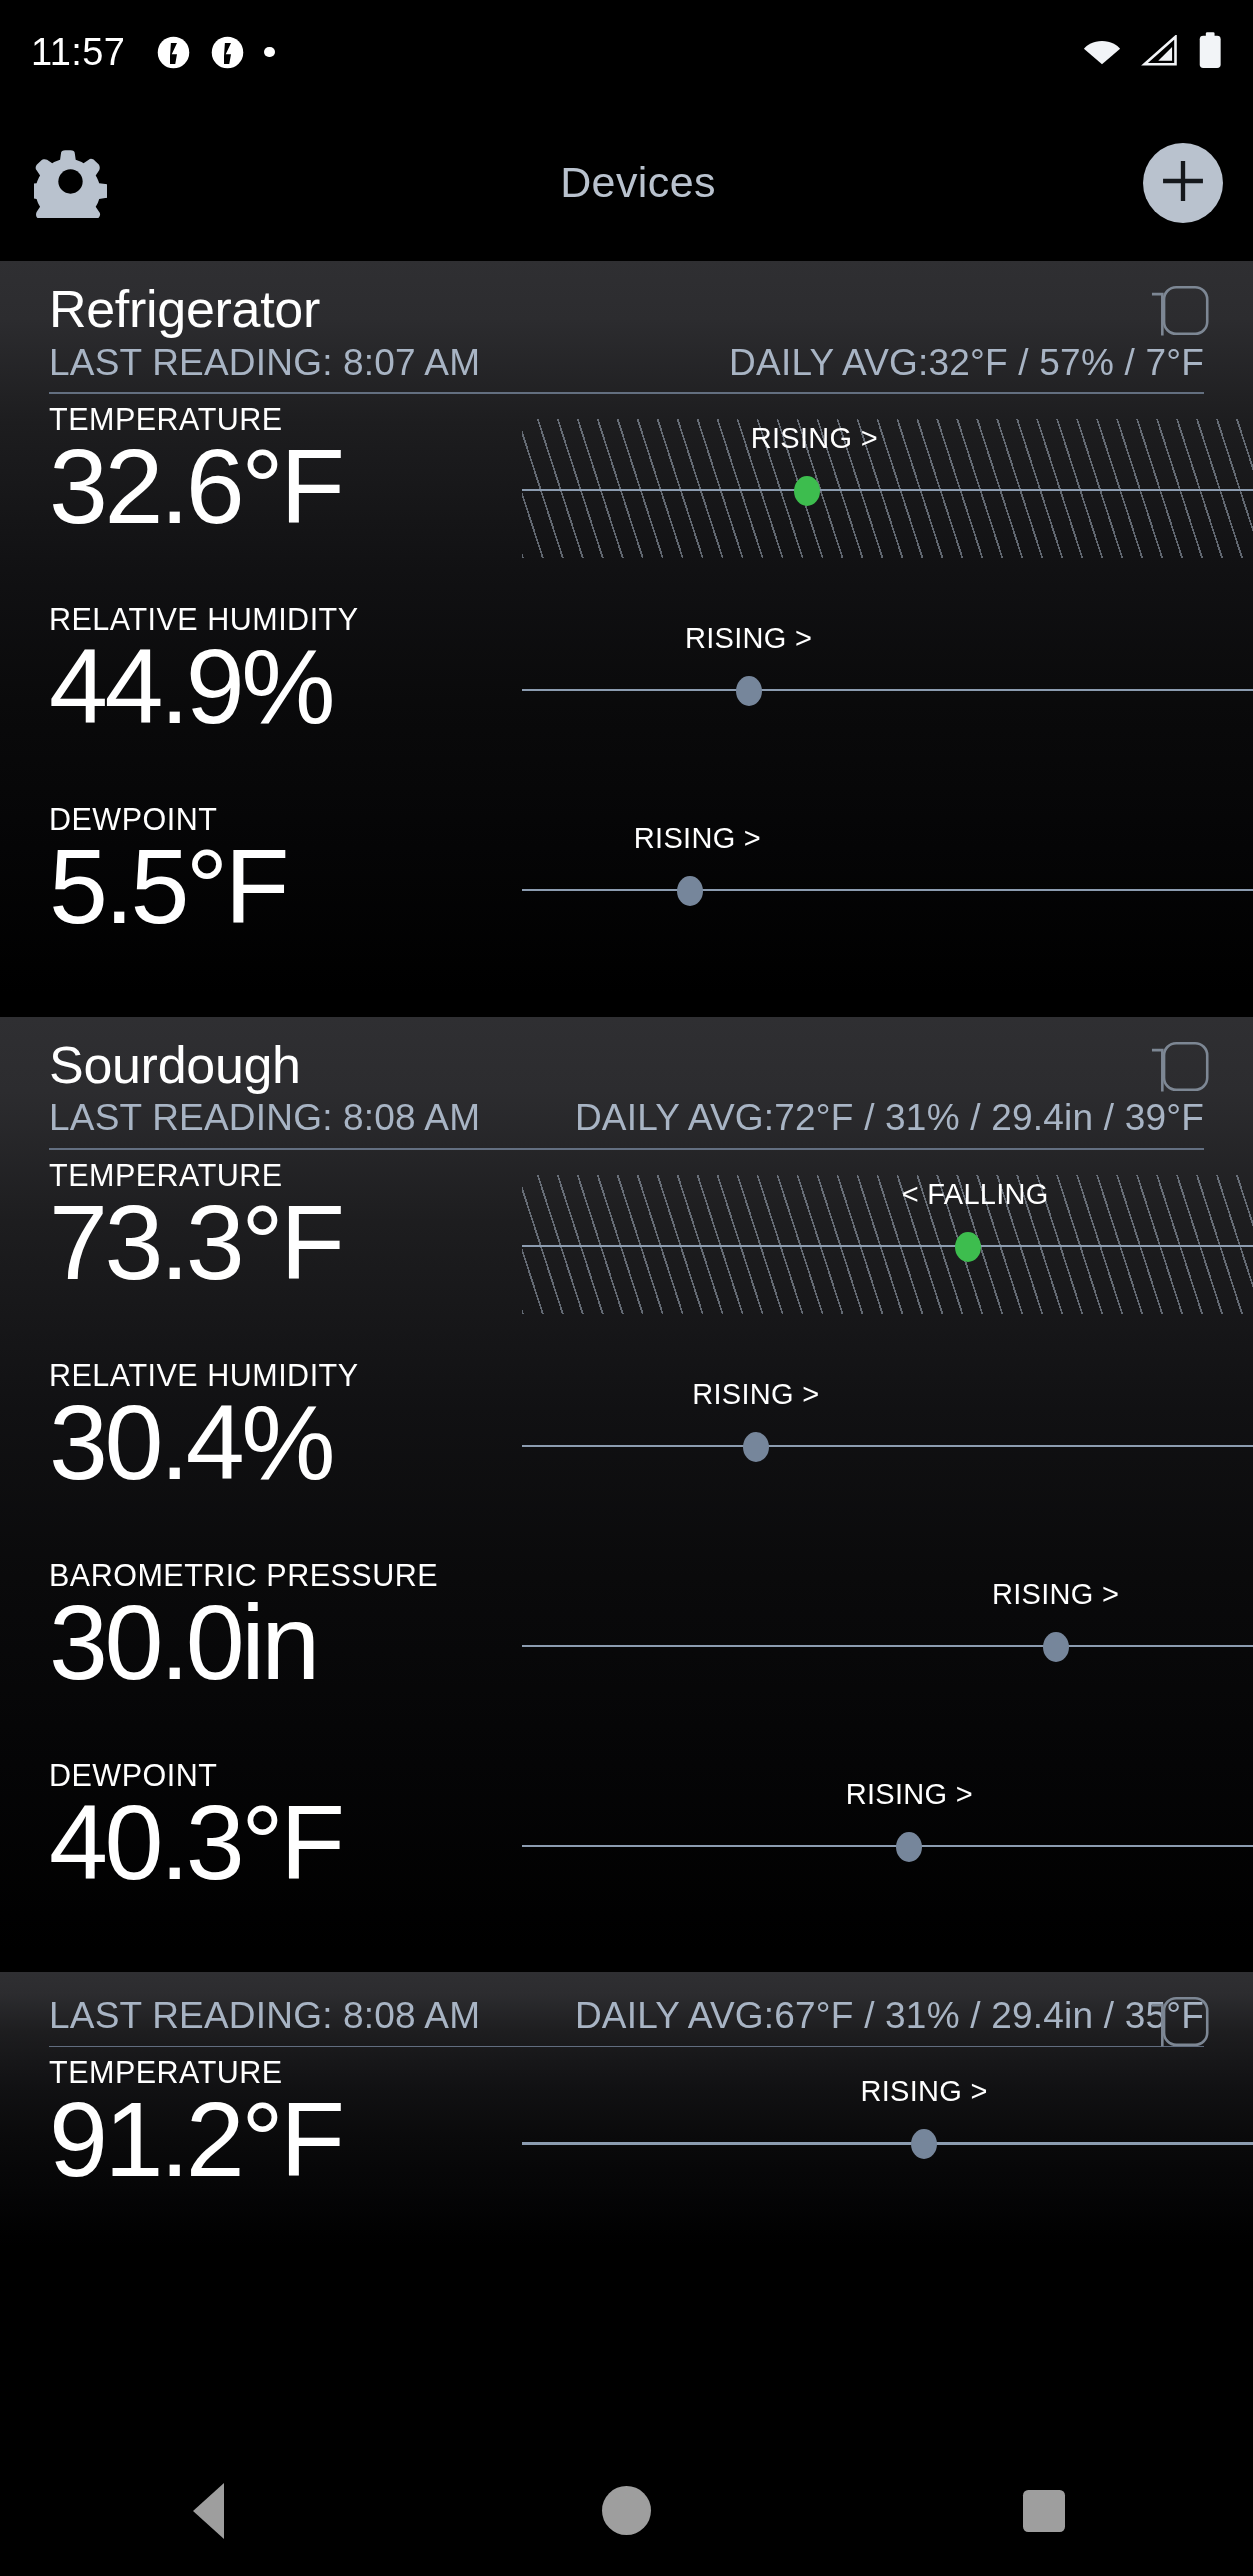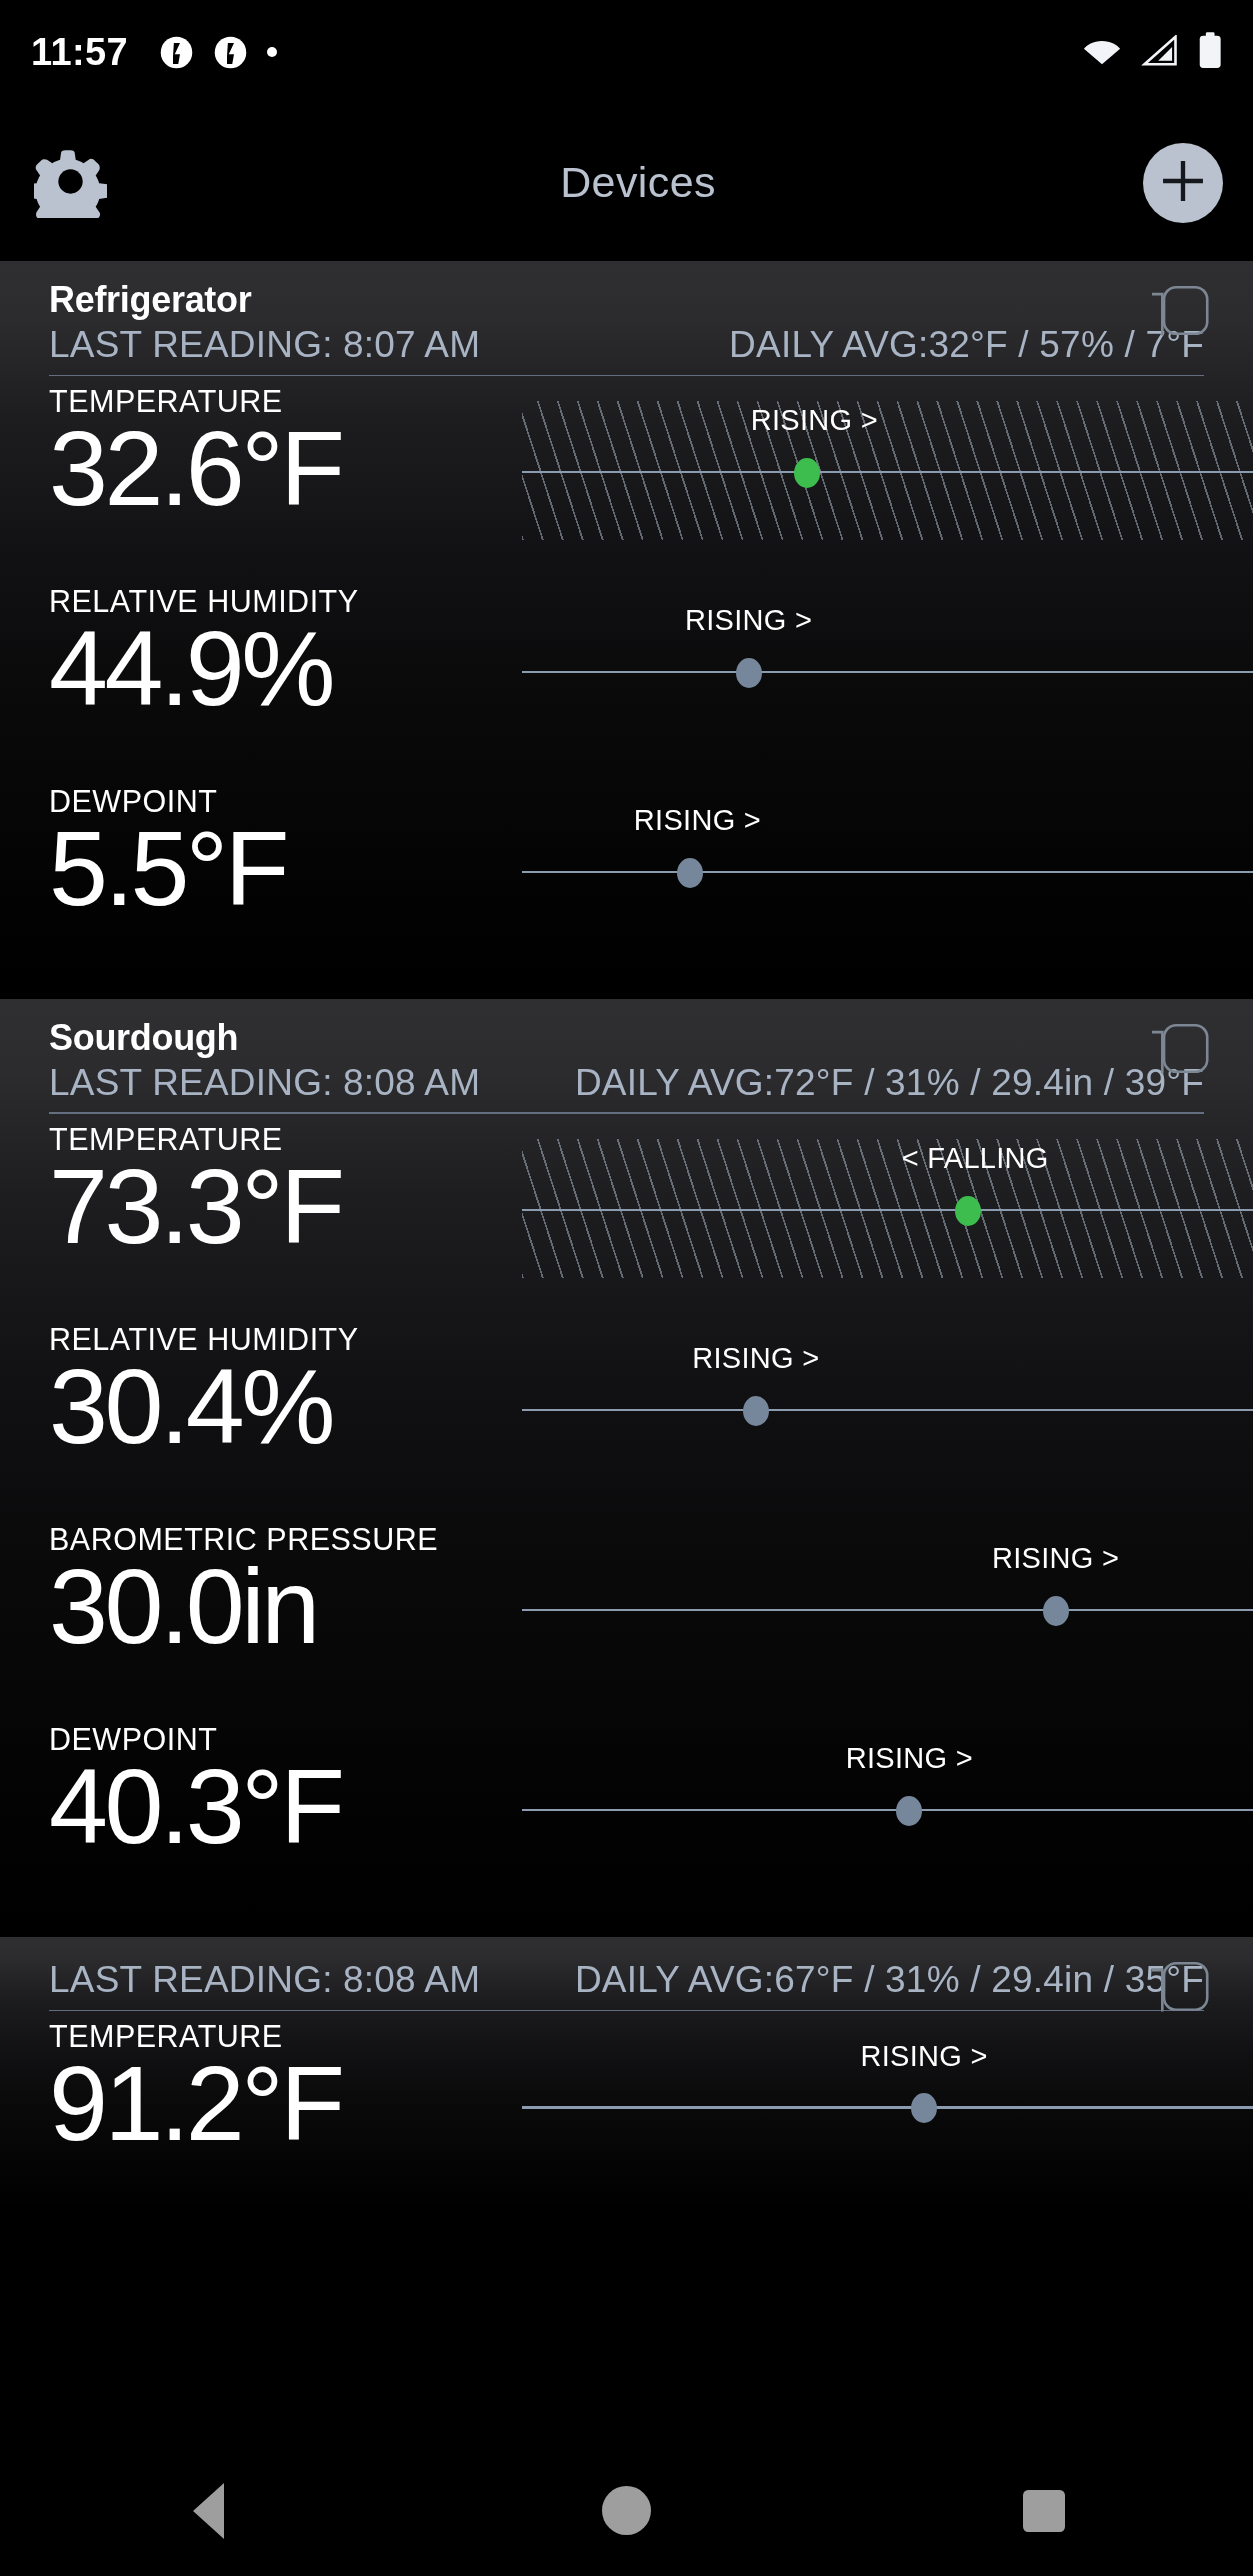--- a/index.html
+++ b/index.html
@@ -10,21 +10,21 @@
     overflow:hidden;
   }
   #screen { position:relative; width:1253px; height:2576px; background:#000; overflow:hidden; }
 
   
   .statusbar {
     position:relative; height:104px; background:#000;
     display:flex; align-items:center; padding:0 31px;
   }
   .sb-time {
-    color:#fff; font-size:38px; letter-spacing:0.4px; font-weight:700;
+    color:#fff; font-size:38px; letter-spacing:0.4px; font-weight:400;
   }
   .sb-left-icons { display:flex; align-items:center; gap:19px; margin-left:31px; }
   .sb-appicon { width:35px; height:35px; position:relative; }
   .sb-appicon svg { display:block; }
   .sb-dot { width:10.4px; height:10.4px; border-radius:50%; background:#fff; }
   .sb-right { margin-left:auto; display:flex; align-items:center; gap:19px; }
 
   
   .header {
     position:relative; height:157px; background:#000;
@@ -46,21 +46,21 @@
   
   .cards { position:relative; background:#000; }
   .card {
     position:relative;
     background:linear-gradient(180deg,#2f2f32 0%, #2c2c2f 8%, #1d1d1f 22%, #111113 42%, #0a0a0b 60%, #050506 80%, #000 100%);
     margin-bottom:22.6px;
     overflow:hidden;
   }
   .card-head { padding:19px 49px 0 49px; position:relative; }
   .card-title {
-    color:#ffffff; font-size:36px; font-weight:700; letter-spacing:-0.3px;
+    color:#ffffff; font-size:52px; font-weight:400; letter-spacing:-0.3px;
     line-height:1.12;
   }
   .sensor-icon {
     position:absolute; right:42px; top:21px; width:68px; height:57px;
   }
   .card-sub {
     display:flex; justify-content:space-between; align-items:baseline;
     margin-top:3.5px; padding-bottom:8.7px;
   }
   .card-sub span { color:#a8b4c4; font-size:37px; font-weight:400; letter-spacing:0.2px; }

